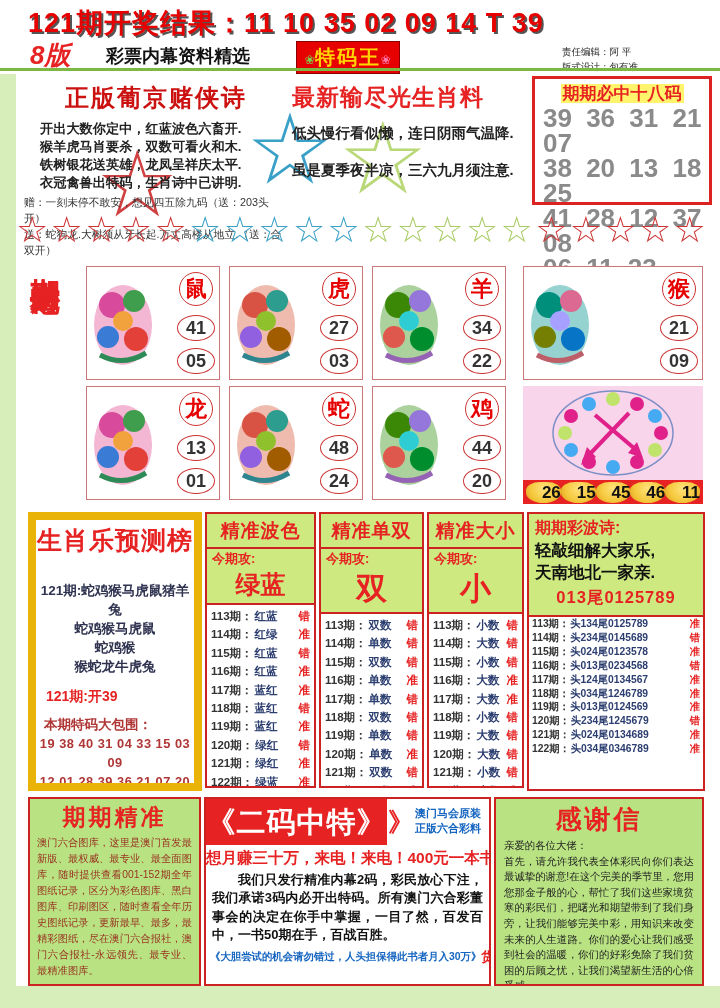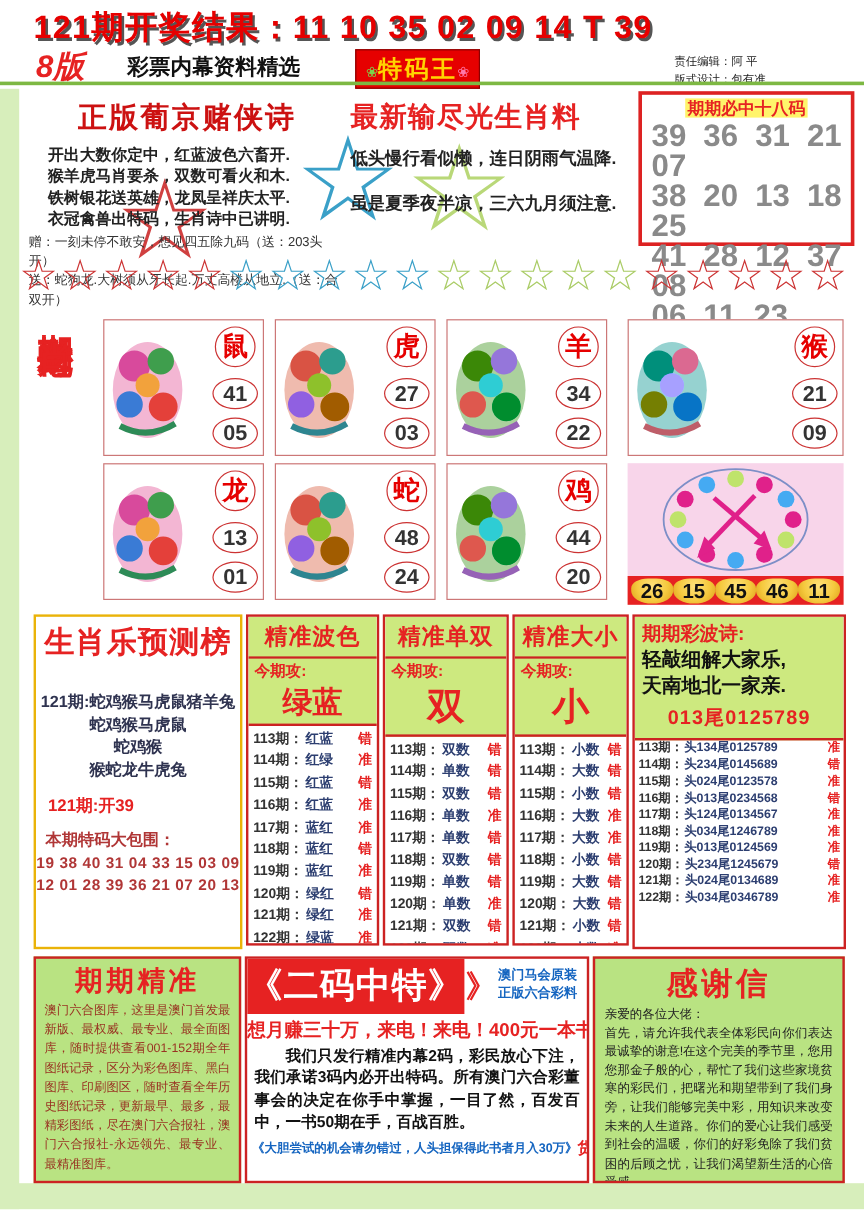--- a/index.html
+++ b/index.html
@@ -39,21 +39,21 @@
 
   
   .shujin { position:absolute; left:292px; top:82px; width:236px; }
   .shujin-title { text-align:left; font-size:23px; font-weight:bold; color:#e62222; letter-spacing:1px; }
   .shujin-lines div { font-size:14.5px; line-height:34px; color:#222; font-weight:600; margin-top:3px; }
 
   
   .codes-box { position:absolute; left:532px; top:76px; width:180px; height:129px;
     border:3px solid #dd2222; background:#fff; padding-top:3px; }
   .codes-title { text-align:center; }
-  .codes-title span { background:#fff46b; color:#e62222; font-size:14px; font-weight:bold; padding:0 2px; }
+  .codes-title span { background:#fff46b; color:#e62222; font-size:17px; font-weight:bold; padding:0 2px; }
   .codes-rows { padding-left:8px; margin-top:1px; }
   .codes-rows div { font-size:26px; font-weight:bold; color:#8a8a8a; line-height:25px; word-spacing:7px; }
 
   
   .stars { position:absolute; left:16px; top:211px; width:690px; display:flex; justify-content:space-between;
     font-size:36px; line-height:38px; }
   .star.red { color:#cc3333; } .star.blue { color:#3aa0c8; } .star.green { color:#aacc66; }
 
   
   .v-title { position:absolute; left:24px; top:254px; height:254px; writing-mode:vertical-rl;
@@ -74,25 +74,25 @@
     color:#222; line-height:14px; letter-spacing:2px; }
   .ovals { display:flex; flex-direction:column; gap:7px; }
   .oval { display:inline-block; width:38px; height:26px; border:1.5px solid #cc3333; border-radius:50%;
     text-align:center; line-height:24px; font-size:18px; font-weight:bold; color:#333; background:#fff; }
 
   .clock-wrap { width:180px; margin-left:8px; display:flex; flex-direction:column; }
   .clock-panel { height:94px; background:#f8d5ea; display:flex; align-items:center; justify-content:center; }
   .num-strip { height:24px; background:#e62222; display:flex; justify-content:space-between;
     align-items:center; padding:1px 3px; }
   .gold { display:inline-block; width:39px; height:21px; color:#111; font-weight:bold; font-size:17px;
-    line-height:21px; text-align:center; border-radius:40% 40% 50% 50%;
+    line-height:21px; text-align:right; border-radius:40% 40% 50% 50%;
     background:radial-gradient(circle at 50% 30%, #ffe27a 0%, #f5c93e 55%, #dd9d18 100%); }
 
   
-  .left-box { position:absolute; left:28px; top:512px; width:174px; height:279px; border:2px solid #eab308;
+  .left-box { position:absolute; left:28px; top:512px; width:174px; height:279px; border:8px solid #eab308;
     background:#fff; text-align:center; overflow:hidden; }
   .lb-title { font-size:25px; font-weight:bold; color:#e62222; margin-top:4px; letter-spacing:1px; }
   .zlist { margin-top:24px; font-size:13.5px; line-height:19px; color:#2f3350; font-weight:bold; }
   .zlist .blk2 { margin-top:10px; }
   .lb-result { margin-top:12px; text-align:left; padding-left:10px; font-size:14px; font-weight:bold; color:#e62222; }
   .bw-title { margin-top:10px; text-align:left; padding-left:8px; font-size:13.5px; font-weight:bold; color:#b03636; }
   .bw-rows div { font-size:12.8px; line-height:19px; color:#b03636; font-weight:bold; letter-spacing:0.5px; }
 
   .pred-col { position:absolute; top:512px; height:276px; border:2px solid #cc2222; background:#fff; overflow:hidden; }
   .col-bose { left:205px; width:111px; } .col-ds { left:319px; width:105px; } .col-dx { left:427px; width:97px; }

